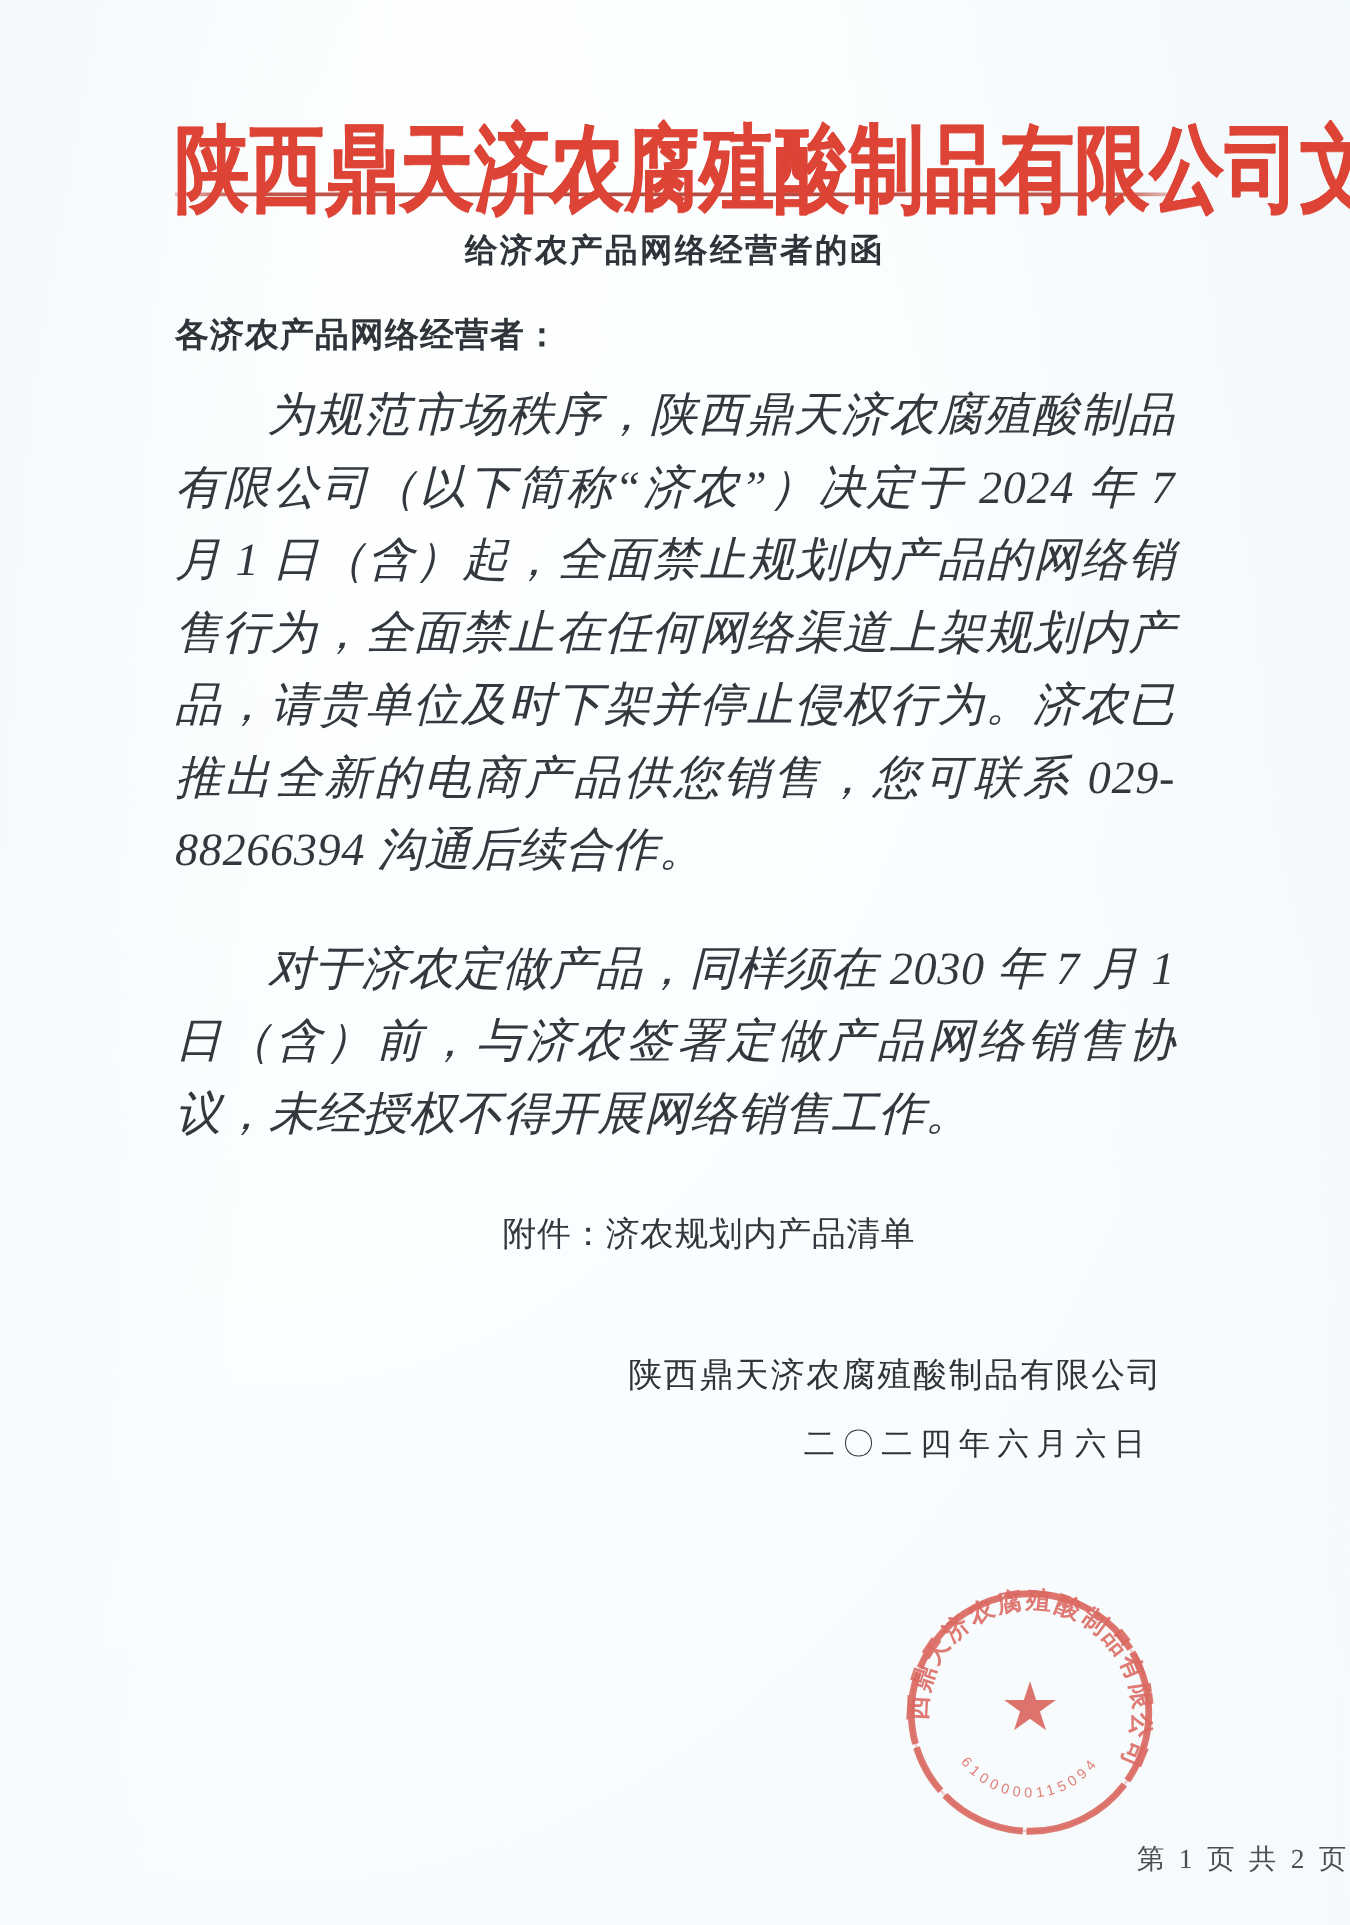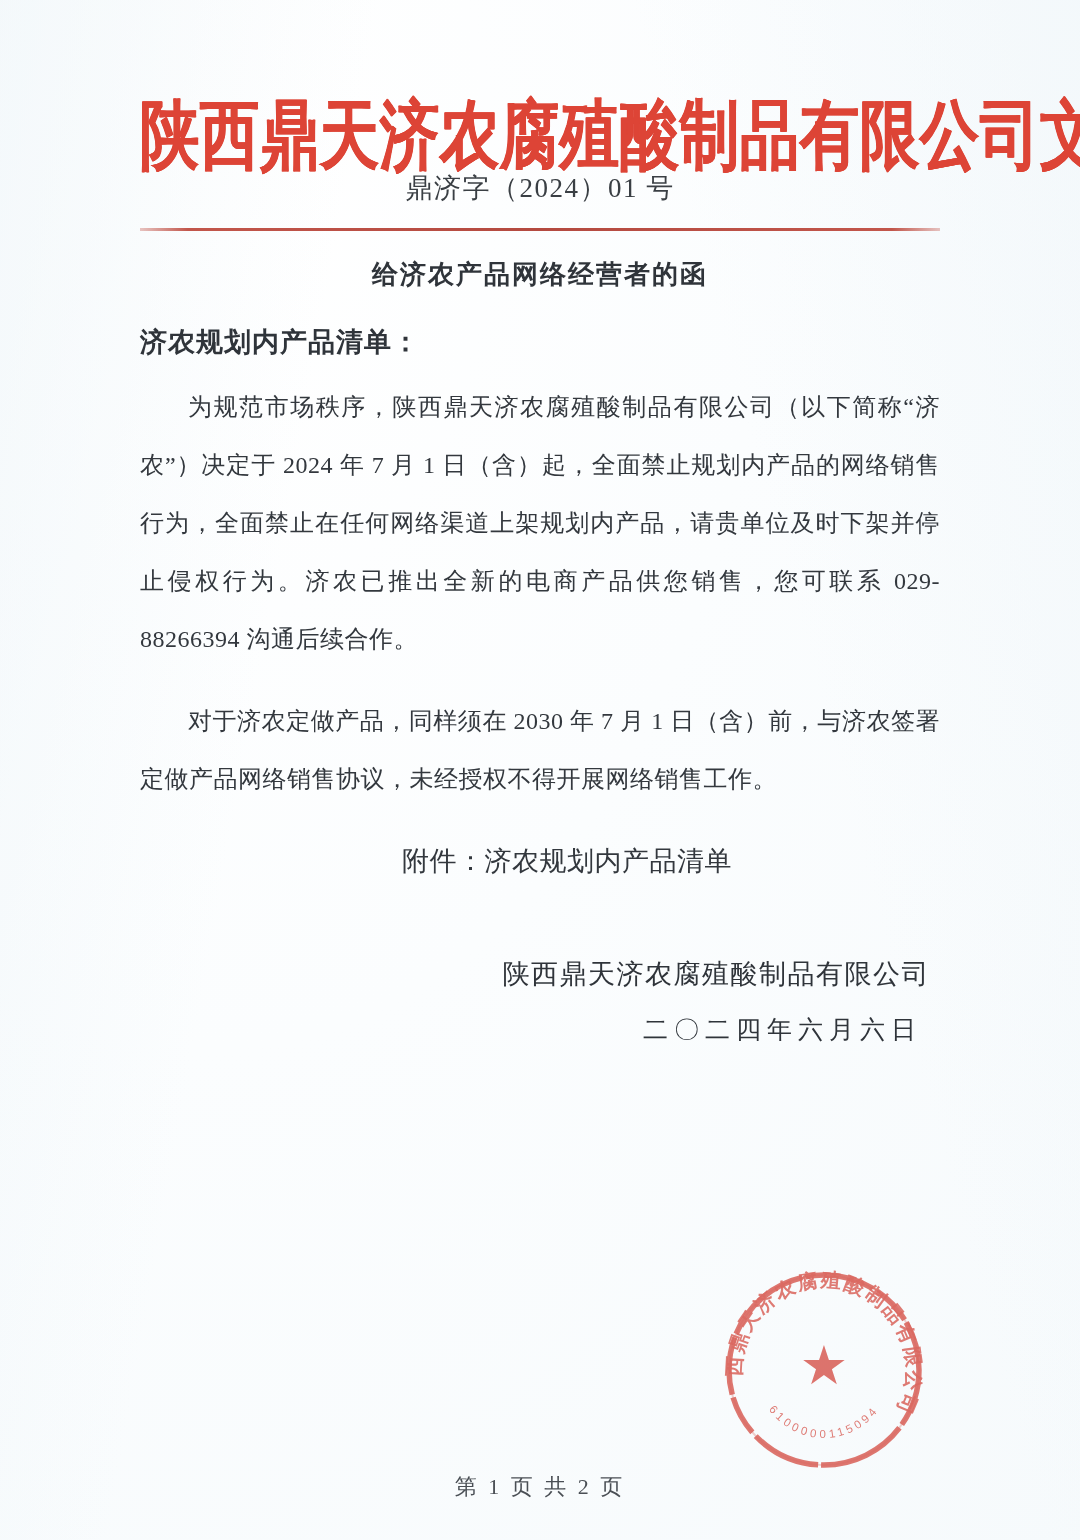--- a/index.html
+++ b/index.html
@@ -101,27 +101,28 @@
   .salutation {
     margin-top: 32px;
     font-size: 27px;
     font-weight: 700;
     color: #2f343a;
     letter-spacing: 1px;
   }
 
   .para {
     margin-top: 14px;
-    font-size: 24px;
+    font-size: 37px;
     color: #33383e;
     line-height: 58px;
     text-align: justify;
     text-justify: inter-ideograph;
     text-indent: 2em;
     letter-spacing: 0.5px;
+    font-style: italic;
   }
   .para.first { margin-top: 18px; }
 
   .attachment {
     margin-top: 16px;
     font-size: 27px;
     color: #33383e;
     line-height: 58px;
     text-indent: 2em;
     letter-spacing: 0.5px;
@@ -165,45 +166,44 @@
     pointer-events: none;
   }
   .seal svg { display: block; width: 100%; height: 100%; }
 
   
   .page-footer {
     position: absolute;
     left: 0;
     right: 0;
     bottom: 38px;
-    text-align: center;
+    text-align: right;
     font-size: 22px;
     color: #4a4f55;
     letter-spacing: 3px;
     z-index: 2;
   }
 </style>
 </head>
 <body>
 
 <div class="page">
 
   <div class="content">
 
     <div class="masthead">
       <span class="masthead-title">陕西鼎天济农腐殖酸制品有限公司文件</span>
     </div>
 
-    <div class="doc-number">鼎济字（2024）01 号</div>
 
     <hr class="red-rule">
 
     <div class="doc-title">给济农产品网络经营者的函</div>
 
-    <div class="salutation">济农规划内产品清单：</div>
+    <div class="salutation">各济农产品网络经营者：</div>
 
     <p class="para first">为规范市场秩序，陕西鼎天济农腐殖酸制品有限公司（以下简称“济农”）决定于 2024 年 7 月 1 日（含）起，全面禁止规划内产品的网络销售行为，全面禁止在任何网络渠道上架规划内产品，请贵单位及时下架并停止侵权行为。济农已推出全新的电商产品供您销售，您可联系 029-88266394 沟通后续合作。</p>
 
     <p class="para">对于济农定做产品，同样须在 2030 年 7 月 1 日（含）前，与济农签署定做产品网络销售协议，未经授权不得开展网络销售工作。</p>
 
 
     <div class="attachment">附件：济农规划内产品清单</div>
 
     <div class="signature">
       <div class="sign-company">陕西鼎天济农腐殖酸制品有限公司</div>

